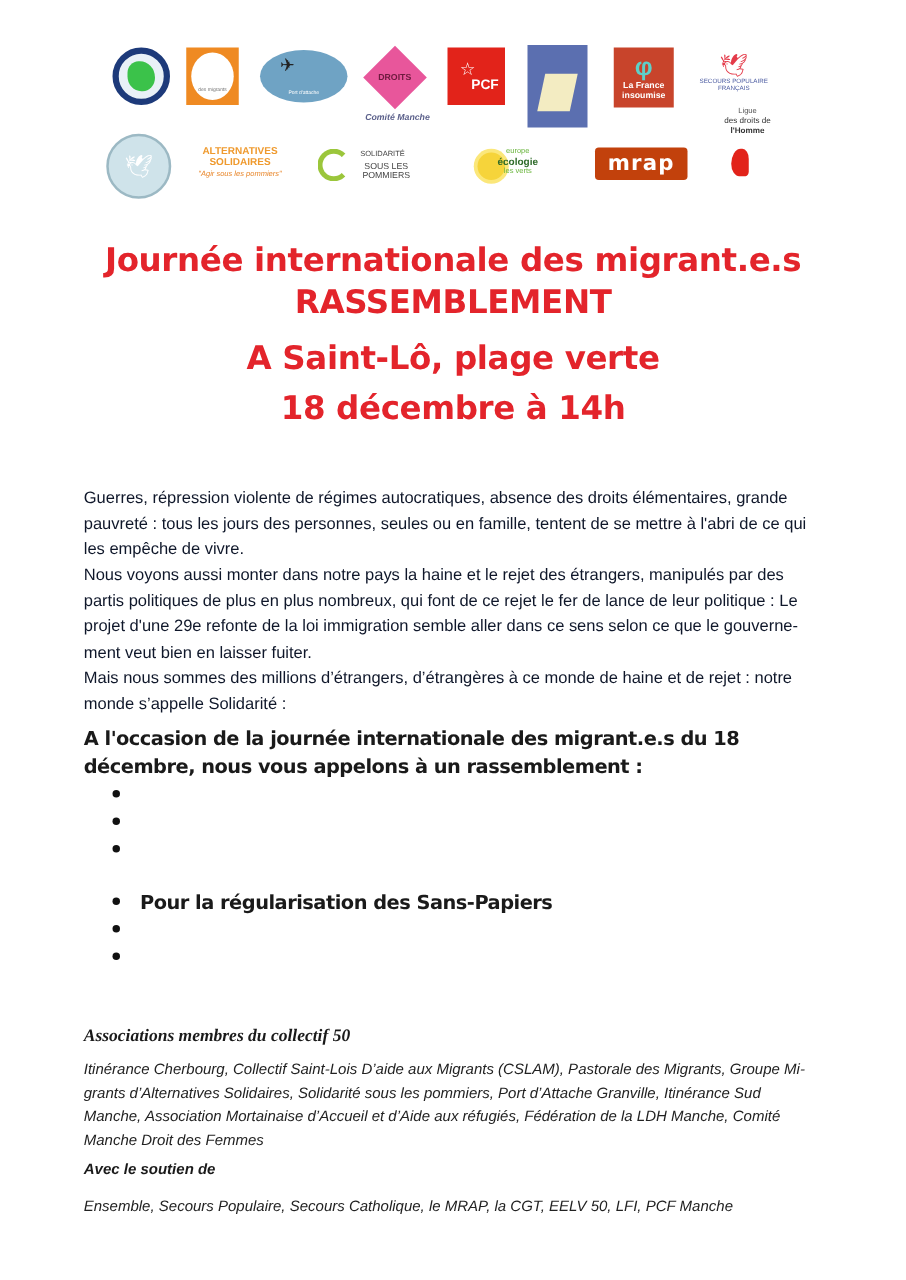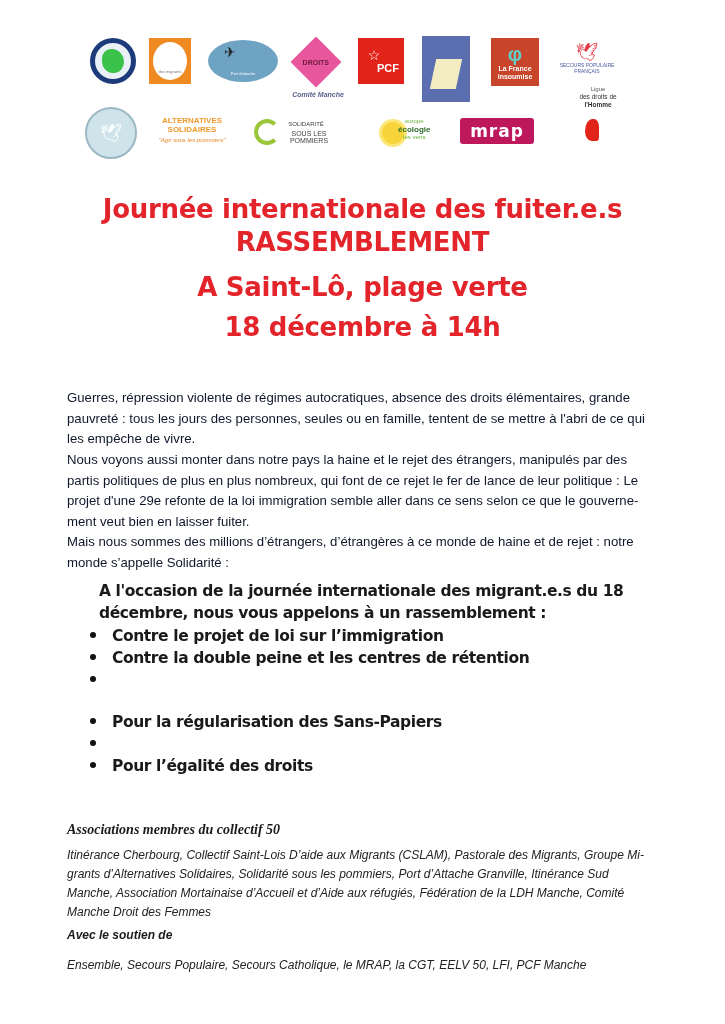--- a/index.html
+++ b/index.html
@@ -2,21 +2,21 @@
 <html><head>
 <meta charset="utf-8">
 <style>
   html, body { margin: 0; padding: 0; background: #ffffff; }
   body { width: 725px; height: 1024px; position: relative; overflow: hidden; font-family: "Liberation Sans", sans-serif; color: #111; }
   .logo { position: absolute; display: flex; align-items: center; justify-content: center; box-sizing: border-box; overflow: hidden; }
   .logo span { display: block; text-align: center; }
   .cap { position: absolute; font-size: 7px; font-weight: bold; font-style: italic; color: #5a5f8a; text-align: center; }
   .title { position: absolute; left: 0; width: 725px; text-align: center; color: #e3242b; font-weight: bold; font-size: 26px; line-height: 32px; font-family: "DejaVu Sans", sans-serif; letter-spacing: -0.3px; }
   .para { position: absolute; left: 67px; width: 590px; font-size: 13.2px; line-height: 20.5px; color: #0f172a; font-family: "Liberation Sans", sans-serif; }
-  .call { position: absolute; left: 67px; width: 590px; font-size: 15.5px; line-height: 22px; font-weight: bold; color: #1a1a1a; font-family: "DejaVu Sans", sans-serif; letter-spacing: -0.4px; margin-left: 32px; }
+  .call { position: absolute; left: 67px; width: 590px; font-size: 15.5px; line-height: 22px; font-weight: bold; color: #1a1a1a; font-family: "DejaVu Sans", sans-serif; letter-spacing: -0.4px; }
   .bullet { position: absolute; left: 90px; font-size: 15.5px; line-height: 22px; font-weight: bold; color: #1a1a1a; font-family: "DejaVu Sans", sans-serif; letter-spacing: -0.4px; }
   .bullet .dot { display: inline-block; width: 6px; height: 6px; background: #111; border-radius: 50%; margin-right: 16px; vertical-align: middle; position: relative; top: -2px; }
   .assoc-h { position: absolute; left: 67px; font-family: "Liberation Serif", serif; font-style: italic; font-weight: bold; font-size: 14px; color: #1a1a1a; }
   .small-it { position: absolute; left: 67px; width: 590px; font-style: italic; font-size: 12px; line-height: 19px; color: #222; }
   .soutien-h { position: absolute; left: 67px; font-style: italic; font-weight: bold; font-size: 12px; color: #1a1a1a; }
 </style>
 </head>
 <body>
 
 <div class="logo" style="left:90px;top:38px;width:46px;height:46px;border-radius:50%;border:5px solid #1d3a7a;background:#e9f1f7;">
@@ -77,47 +77,47 @@
 
 <div class="logo" style="left:378px;top:116px;width:64px;height:36px;">
   <div style="position:absolute;left:4px;top:6px;width:22px;height:22px;border-radius:50%;background:#f6d43a;box-shadow:0 0 0 3px #fbe77a;"></div>
   <div style="position:absolute;left:20px;top:2px;">
     <span style="font-size:6px;color:#6ab53d;line-height:7px;">europe</span>
     <span style="font-size:8px;font-weight:bold;color:#2f6b2a;line-height:9px;">écologie</span>
     <span style="font-size:6px;color:#6ab53d;line-height:7px;">les verts</span>
   </div>
 </div>
 
-<div class="logo" style="left:460px;top:118px;width:74px;height:26px;background:#be185d;border-radius:3px;">
+<div class="logo" style="left:476px;top:118px;width:74px;height:26px;background:#c2410c;border-radius:3px;">
   <span style="color:#fff;font-weight:bold;font-size:17px;letter-spacing:1px;font-family:'DejaVu Sans',sans-serif;">mrap</span>
 </div>
 
 <div class="logo" style="left:570px;top:86px;width:56px;height:64px;flex-direction:column;justify-content:flex-start;">
   <span style="font-size:6px;color:#555;line-height:7px;">Ligue</span>
   <span style="font-size:6.5px;color:#333;line-height:8px;">des droits de</span>
   <span style="font-size:6.5px;font-weight:bold;color:#333;line-height:8px;">l'Homme</span>
   <div style="width:14px;height:22px;background:#e2231a;border-radius:60% 40% 20% 50%;margin-top:10px;margin-right:12px;"></div>
 </div>
 
-<div class="title" style="top:193px;">Journée internationale des fuiter.e.s</div>
+<div class="title" style="top:193px;">Journée internationale des migrant.e.s</div>
 <div class="title" style="top:226px;">RASSEMBLEMENT</div>
 <div class="title" style="top:271px;">A Saint-Lô, plage verte</div>
 <div class="title" style="top:311px;">18 décembre à 14h</div>
 
 <div class="para" style="top:388px;">Guerres, répression violente de régimes autocratiques, absence des droits élémentaires, grande pauvreté : tous les jours des personnes, seules ou en famille, tentent de se mettre à l'abri de ce qui les empêche de vivre.</div>
 <div class="para" style="top:450px;">Nous voyons aussi monter dans notre pays la haine et le rejet des étrangers, manipulés par des partis politiques de plus en plus nombreux, qui font de ce rejet le fer de lance de leur politique : Le projet d'une 29e refonte de la loi immigration semble aller dans ce sens selon ce que le gouverne­ment veut bien en laisser fuiter.</div>
 <div class="para" style="top:532px;">Mais nous sommes des millions d’étrangers, d’étrangères à ce monde de haine et de rejet : notre monde s’appelle Solidarité :</div>
 
 <div class="call" style="top:580px;">A l'occasion de la journée internationale des migrant.e.s du 18 décembre, nous vous appelons à un rassemblement :</div>
 
-<div class="bullet" style="top:625px;"><span class="dot"></span><span>Contre le projet de loi sur l’immigration</span></div>
-<div class="bullet" style="top:647px;"><span class="dot"></span><span>Contre la double peine et les centres de rétention</span></div>
+<div class="bullet" style="top:625px;"><span class="dot"></span></div>
+<div class="bullet" style="top:647px;"><span class="dot"></span></div>
 <div class="bullet" style="top:669px;"><span class="dot"></span></div>
 
 <div class="bullet" style="top:711px;"><span class="dot"></span><span>Pour la régularisation des Sans-Papiers</span></div>
 <div class="bullet" style="top:733px;"><span class="dot"></span></div>
-<div class="bullet" style="top:755px;"><span class="dot"></span><span>Pour l’égalité des droits</span></div>
+<div class="bullet" style="top:755px;"><span class="dot"></span></div>
 
 <div class="assoc-h" style="top:822px;">Associations membres du collectif 50</div>
 <div class="small-it" style="top:846px;">Itinérance Cherbourg, Collectif Saint-Lois D’aide aux Migrants (CSLAM), Pastorale des Migrants, Groupe Mi­grants d’Alternatives Solidaires, Solidarité sous les pommiers, Port d’Attache Granville, Itinérance Sud Manche, Association Mortainaise d’Accueil et d’Aide aux réfugiés, Fédération de la LDH Manche, Comité Manche Droit des Femmes</div>
 
 <div class="soutien-h" style="top:928px;">Avec le soutien de</div>
 <div class="small-it" style="top:956px;">Ensemble, Secours Populaire, Secours Catholique, le MRAP, la CGT, EELV 50, LFI, PCF Manche</div>
 
 </body></html>

